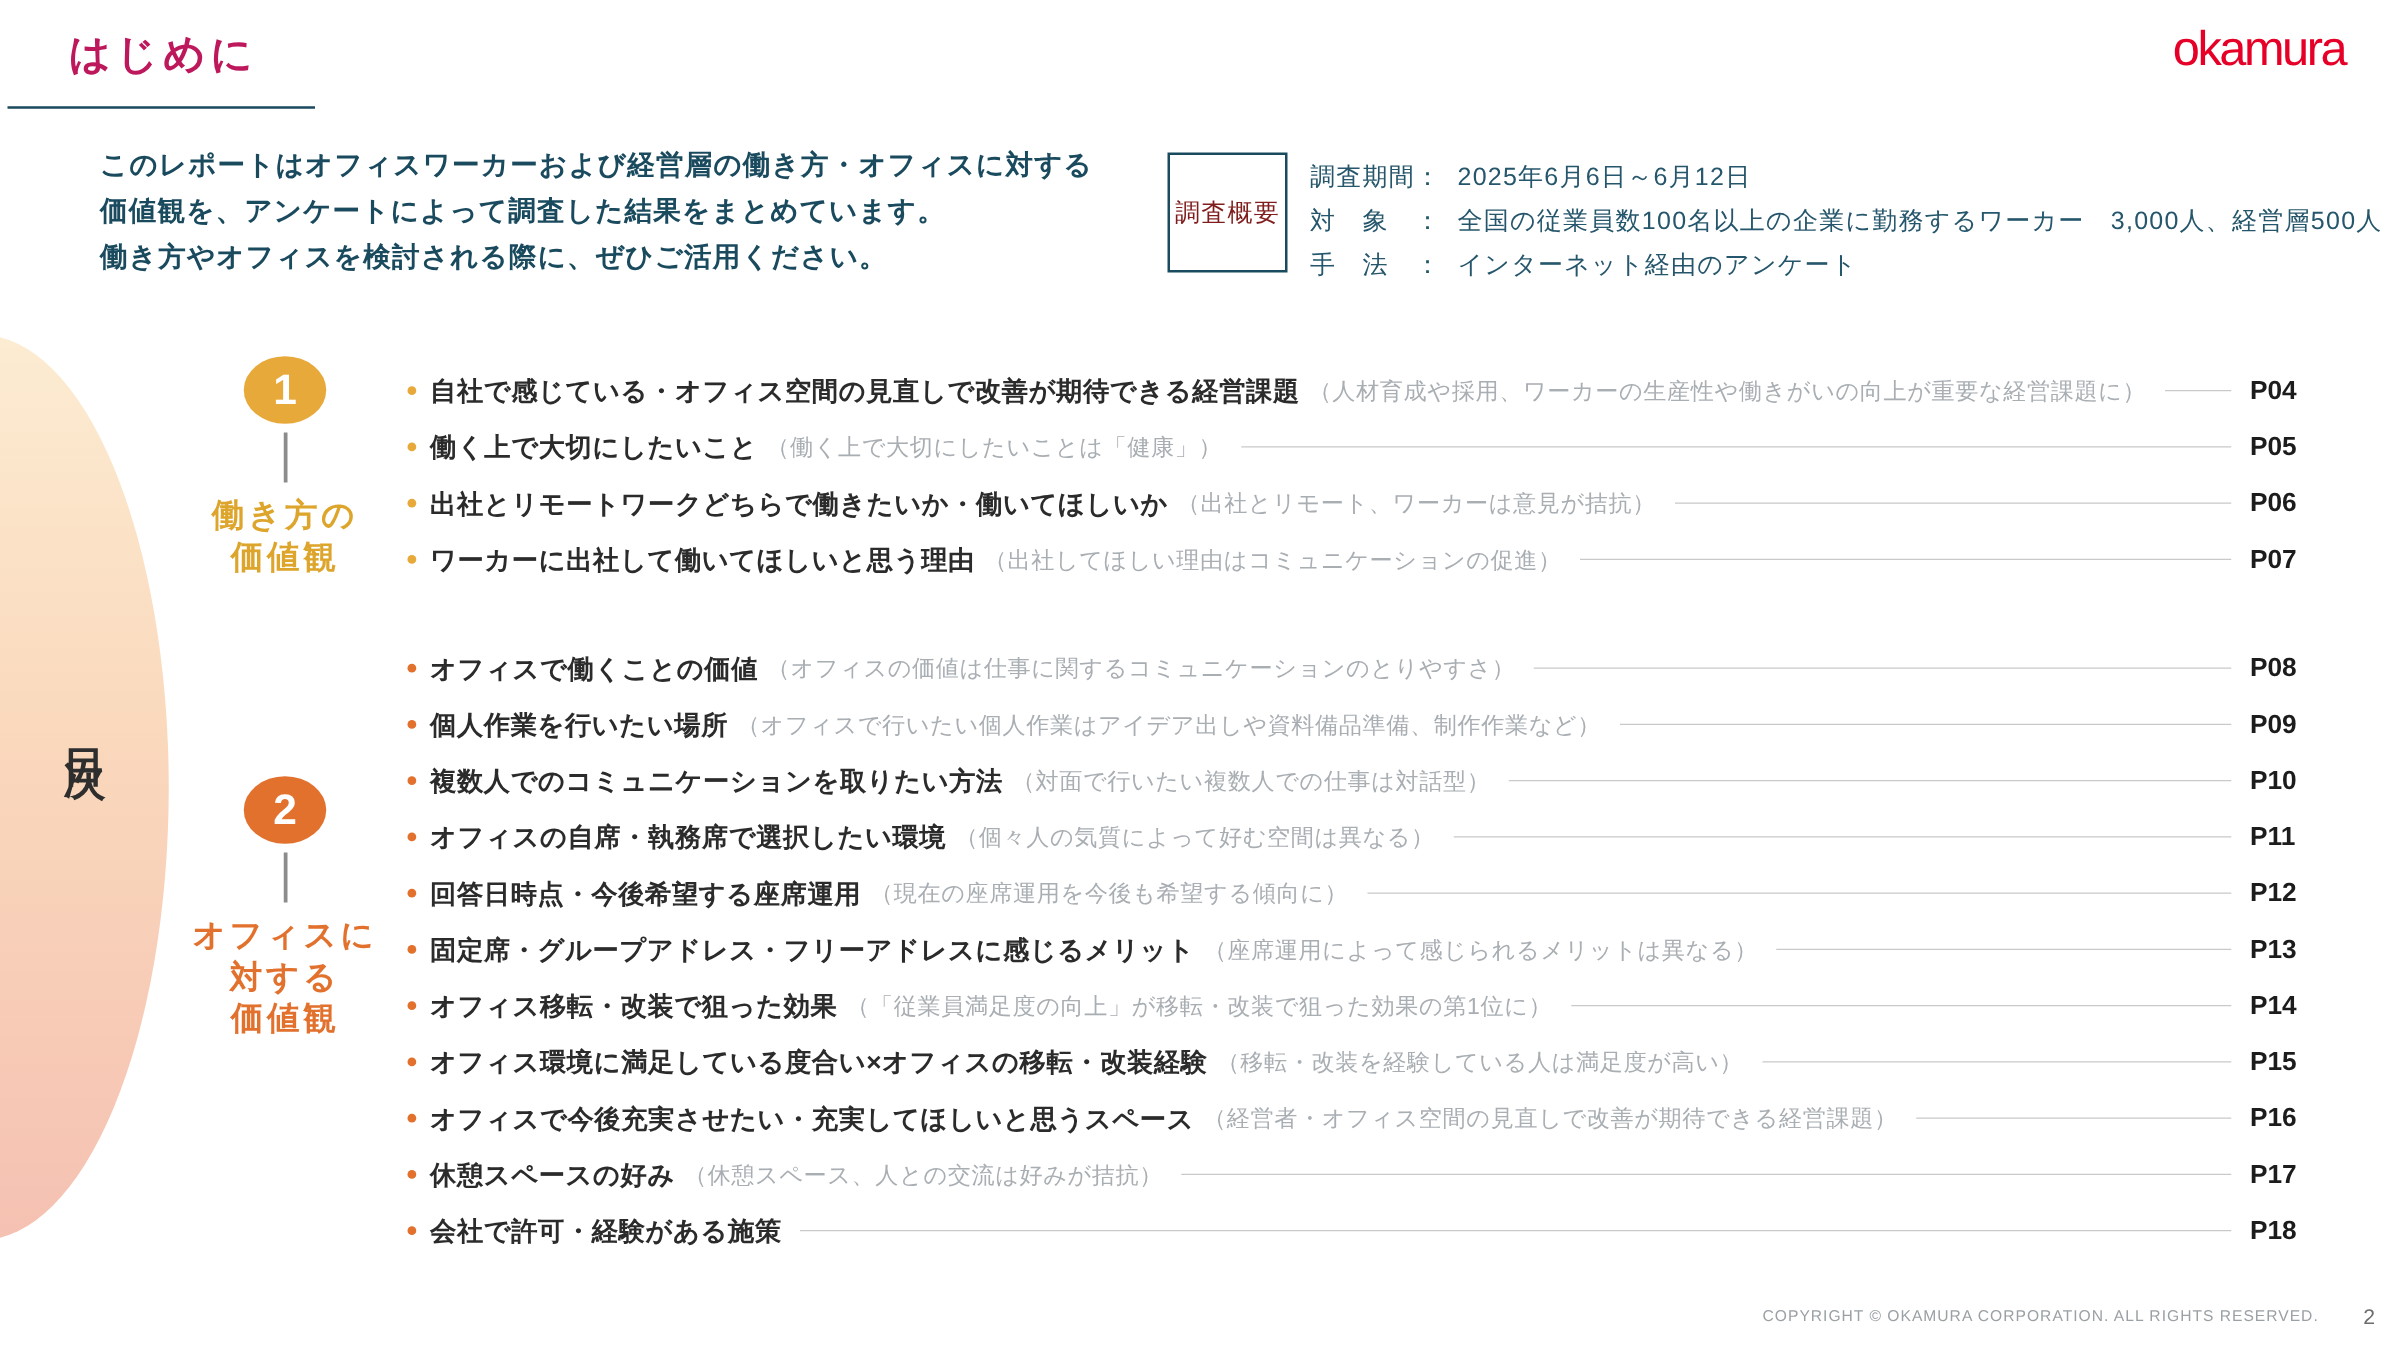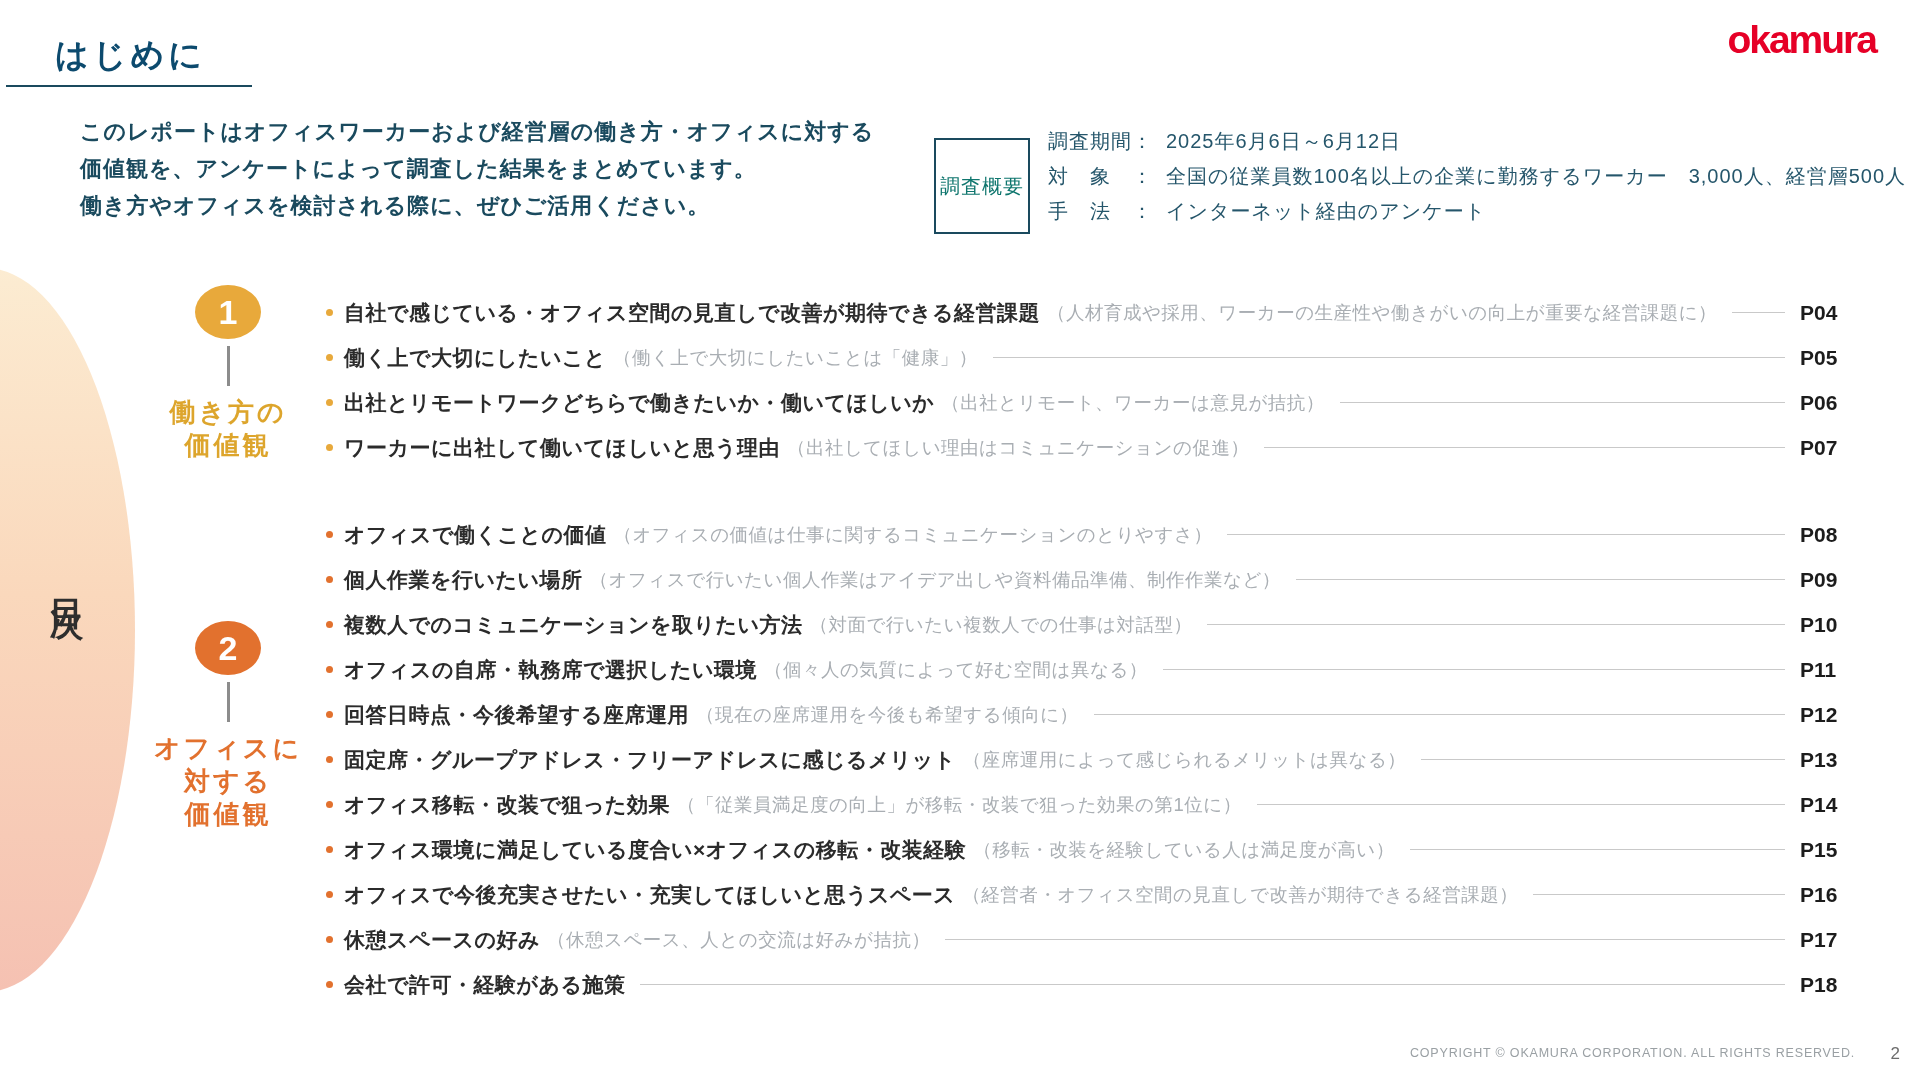--- a/index.html
+++ b/index.html
@@ -13,39 +13,39 @@
     border-radius:50%;
     background:linear-gradient(180deg,#fcecd2 0%,#fad8bc 45%,#f5c1b2 100%);
   }
   .toc-side-label{
     position:absolute;left:44px;top:572px;
     writing-mode:vertical-rl;text-orientation:upright;
     font-size:34px;font-weight:700;color:#2e2e2e;letter-spacing:8px;
   }
   
   .page-title{
-    position:absolute;left:55px;top:33px;font-size:33px;font-weight:700;
-    color:#0c4a6e;letter-spacing:4px;
+    position:absolute;left:55px;top:21px;font-size:33px;font-weight:700;
+    color:#be185d;letter-spacing:4px;
   }
   .title-underline{
     position:absolute;left:6px;top:85px;width:246px;height:2px;background:#1a4a5e;
   }
   .logo{
-    position:absolute;right:44px;top:18px;font-size:39px;font-weight:700;
+    position:absolute;right:44px;top:18px;font-size:39px;font-weight:400;
     color:#e60027;letter-spacing:-2px;
   }
   .intro{
     position:absolute;left:80px;top:113px;font-size:22px;font-weight:700;
     color:#1a4a5e;line-height:37px;letter-spacing:1px;
   }
   
   .survey-box{
     position:absolute;left:934px;top:122px;width:92px;height:92px;
     border:2px solid #1a4a5e;display:flex;align-items:center;justify-content:center;
-    font-size:20px;color:#0f766e;letter-spacing:1px;margin-top:16px;
+    font-size:20px;color:#7f1d1d;letter-spacing:1px;
   }
   .survey-rows{position:absolute;left:1048px;top:124px;color:#25566b;font-size:20px;}
   .survey-row{display:flex;height:35px;align-items:center;white-space:nowrap;}
   .survey-row .lbl{width:108px;letter-spacing:1px;}
   .survey-row .val{margin-left:10px;letter-spacing:1px;}
   
   .badge{position:absolute;left:152px;width:152px;text-align:center;}
   .badge-s1{top:285px;}
   .badge-s2{top:621px;}
   .badge .num{

